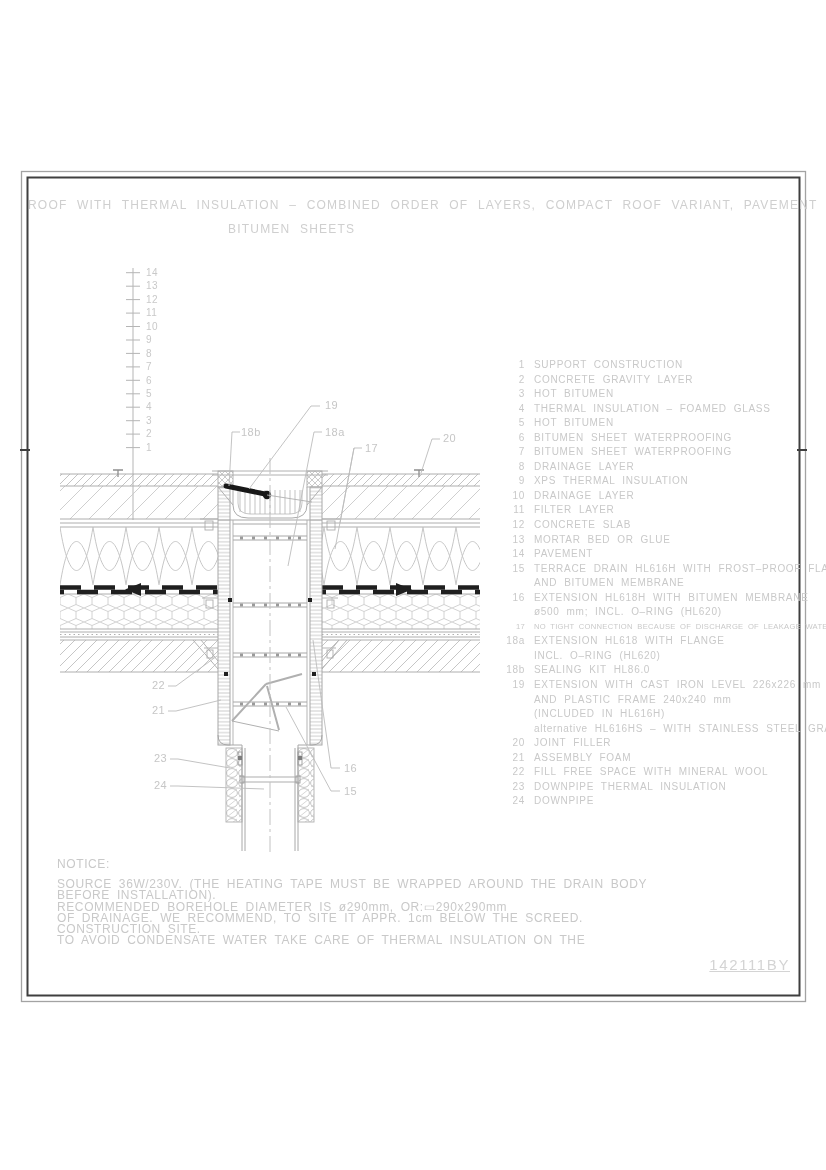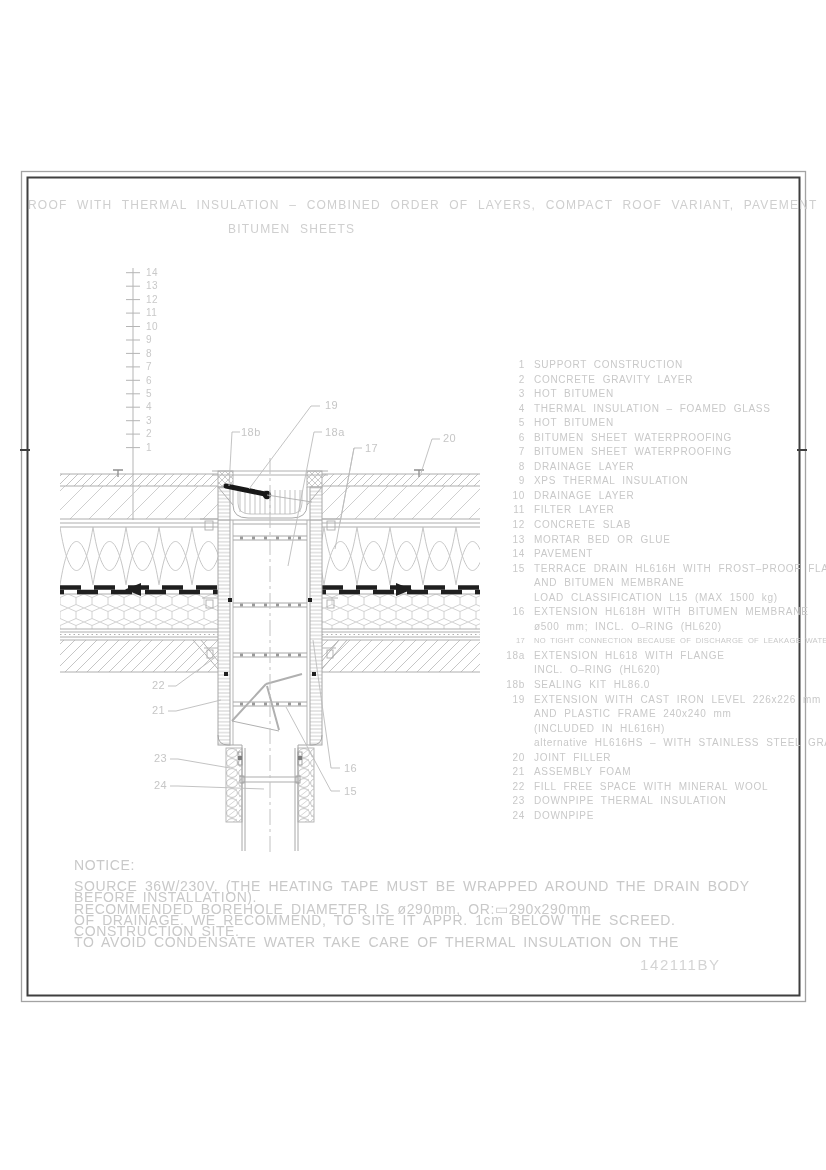--- a/index.html
+++ b/index.html
@@ -27,27 +27,27 @@
   .c24  { left:154px; top:779px; }
   .c16  { left:344px; top:762px; }
   .c15  { left:344px; top:785px; }
 
   .legend { position:absolute; left:503px; top:358px; width:296px; color:#c9c9c9;
             font-size:10px; letter-spacing:0.7px; word-spacing:3.5px; }
   .legend-row { display:flex; line-height:14.55px; height:14.55px; white-space:nowrap; }
   .legend-row .num { flex:0 0 22px; width:22px; text-align:right; margin-right:9px; }
   .legend-row[data-size="sm"] { font-size:7.6px; letter-spacing:0.3px; word-spacing:2px; }
 
-  .notice { position:absolute; left:74px; top:857px; color:#c9c9c9; font-size:14px;
+  .notice { position:absolute; left:57px; top:857px; color:#c9c9c9; font-size:12px;
             letter-spacing:0.6px; word-spacing:3px; }
   .notice-h { margin-bottom:8px; }
   .notice-line { line-height:11.3px; white-space:nowrap; }
 
-  .docnum { position:absolute; left:640px; top:956px; width:150px; 
-            color:#d4d4d4; font-size:15px; letter-spacing:1.6px; }
+  .docnum { position:absolute; left:640px; top:956px; width:150px; text-align:right;
+            color:#d4d4d4; font-size:15px; letter-spacing:1.6px;text-decoration:underline; }
 </style>
 </head>
 <body>
 
 <div class="page">
 
   <svg class="bg" width="826" height="1170" viewBox="0 0 826 1170">
     <defs>
       <pattern id="hatchDense" width="8" height="8" patternUnits="userSpaceOnUse">
         <path d="M-1,9 L9,-1" stroke="#bdbdbd" stroke-width="0.9" fill="none"></path>
@@ -356,24 +356,20 @@
       <div class="legend-row">
         <span class="num">15</span>
         <span class="txt">TERRACE DRAIN HL616H WITH FROST–PROOF FLAP</span>
       </div>
 
       <div class="legend-row">
         <span class="num"></span>
         <span class="txt">AND BITUMEN MEMBRANE</span>
       </div>
 
-      <div class="legend-row">
-        <span class="num"></span>
-        <span class="txt">LOAD CLASSIFICATION L15 (MAX 1500 kg)</span>
-      </div>
 
       <div class="legend-row">
         <span class="num">16</span>
         <span class="txt">EXTENSION HL618H WITH BITUMEN MEMBRANE</span>
       </div>
 
       <div class="legend-row">
         <span class="num"></span>
         <span class="txt">ø500 mm; INCL. O–RING (HL620)</span>
       </div>

